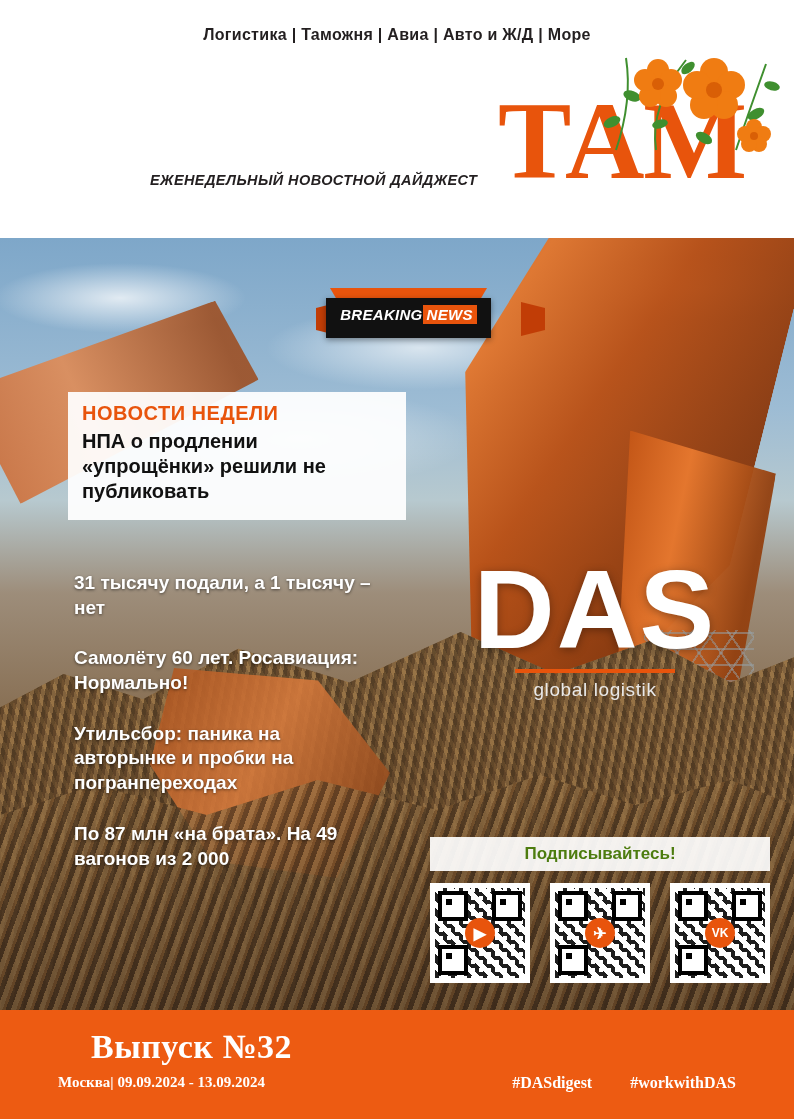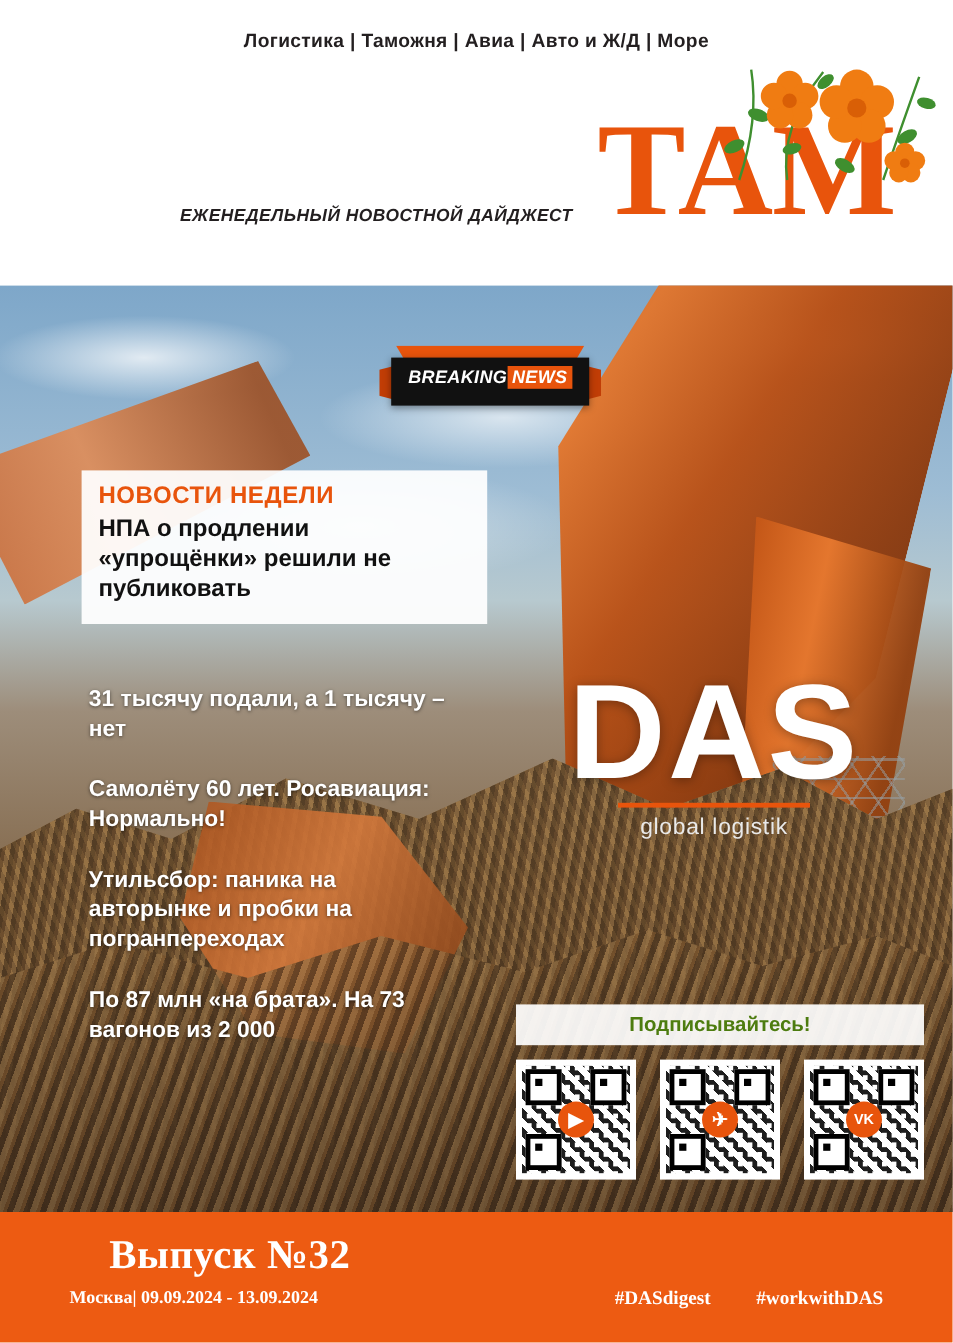--- a/index.html
+++ b/index.html
@@ -120,21 +120,21 @@
   }
   .tower{
     position:absolute;right:40px;bottom:120px;width:110px;height:260px;
     background:repeating-linear-gradient(0deg, rgba(150,160,165,.55) 0 2px, rgba(255,255,255,0) 2px 16px),
                repeating-linear-gradient(55deg, rgba(150,160,165,.5) 0 2px, rgba(255,255,255,0) 2px 18px),
                repeating-linear-gradient(-55deg, rgba(150,160,165,.5) 0 2px, rgba(255,255,255,0) 2px 18px);
   }
 
   
   .breaking{
-    position:absolute;left:326px;top:50px;width:165px;height:62px;
+    position:absolute;left:326px;top:50px;width:165px;height:62px;padding-left:44px;
   }
   .breaking-ribbon{
     position:absolute;left:0;top:10px;width:165px;height:40px;
     background:#111;
     box-shadow:0 2px 6px rgba(0,0,0,.4);
   }
   .breaking-top{
     position:absolute;left:4px;top:0px;width:157px;height:16px;
     background:#e8540c;
     clip-path:polygon(0 0,100% 0,94% 100%,6% 100%);
@@ -315,21 +315,21 @@
 
     <div class="headline-box">
       <div class="headline-kicker">НОВОСТИ НЕДЕЛИ</div>
       <div class="headline-title">НПА о продлении «упрощёнки» решили не публиковать</div>
     </div>
 
     <div class="bullets">
       <div class="bullet">31 тысячу подали, а 1 тысячу – нет</div>
       <div class="bullet">Самолёту 60 лет. Росавиация: Нормально!</div>
       <div class="bullet">Утильсбор: паника на авторынке и пробки на погранпереходах</div>
-      <div class="bullet">По 87 млн «на брата». На 73 вагонов из 2 000</div>
+      <div class="bullet">По 87 млн «на брата». На 49 вагонов из 2 000</div>
     </div>
 
     <div class="das-wrap">
       <div class="das-text">DAS</div>
       <div class="das-rule"></div>
       <div class="das-sub">global logistik</div>
     </div>
 
     <div class="subscribe-title">
       <span>Подписывайтесь!</span>

